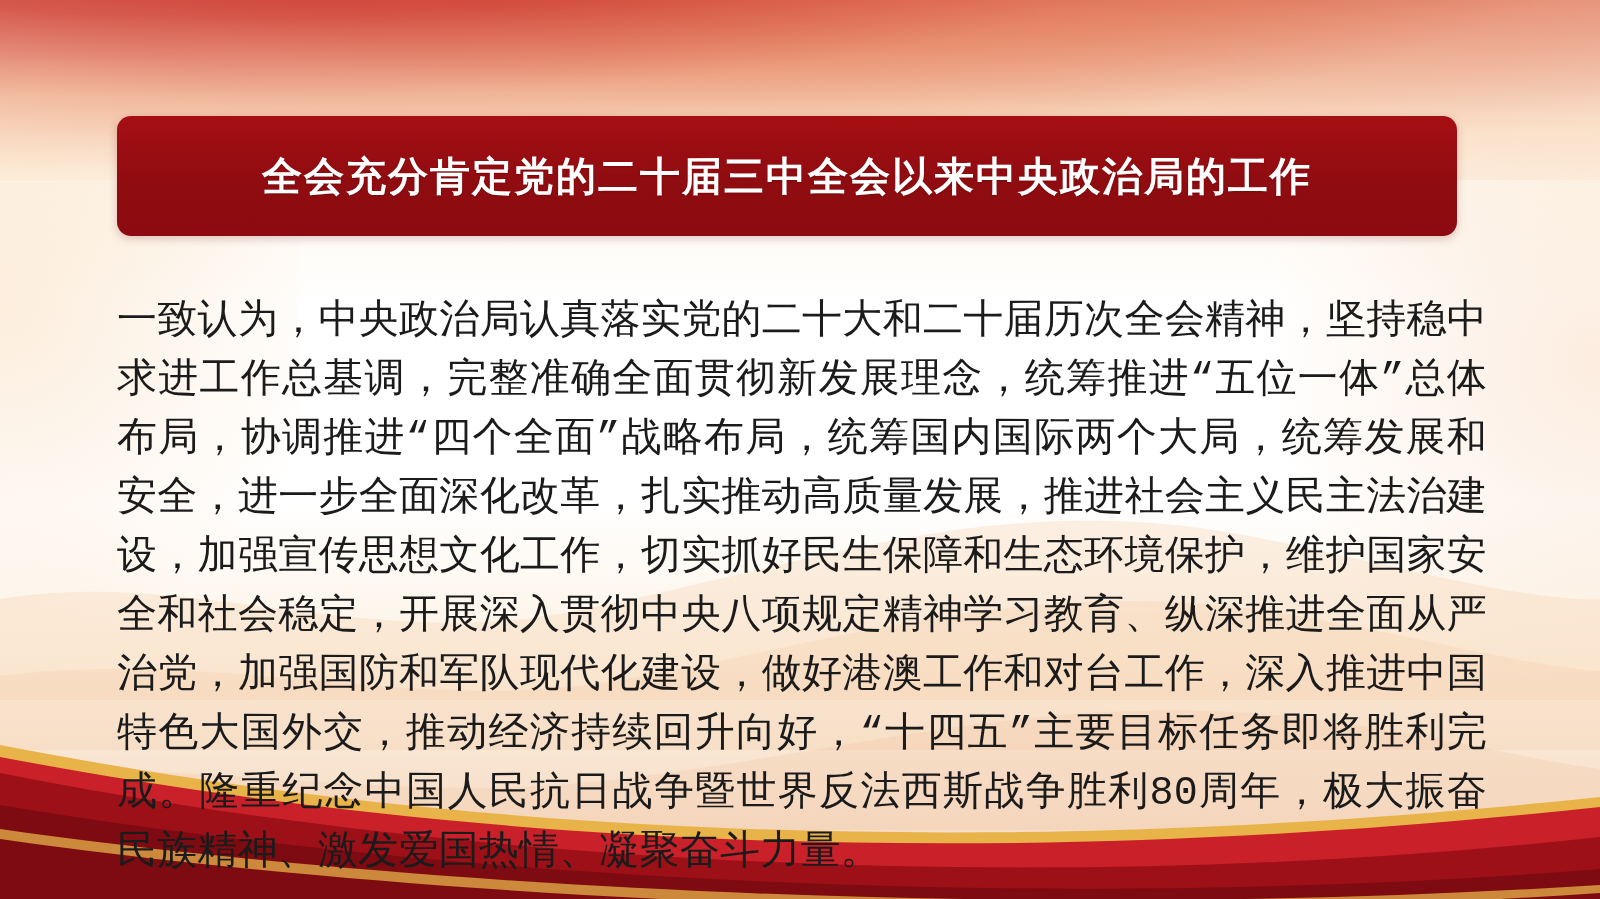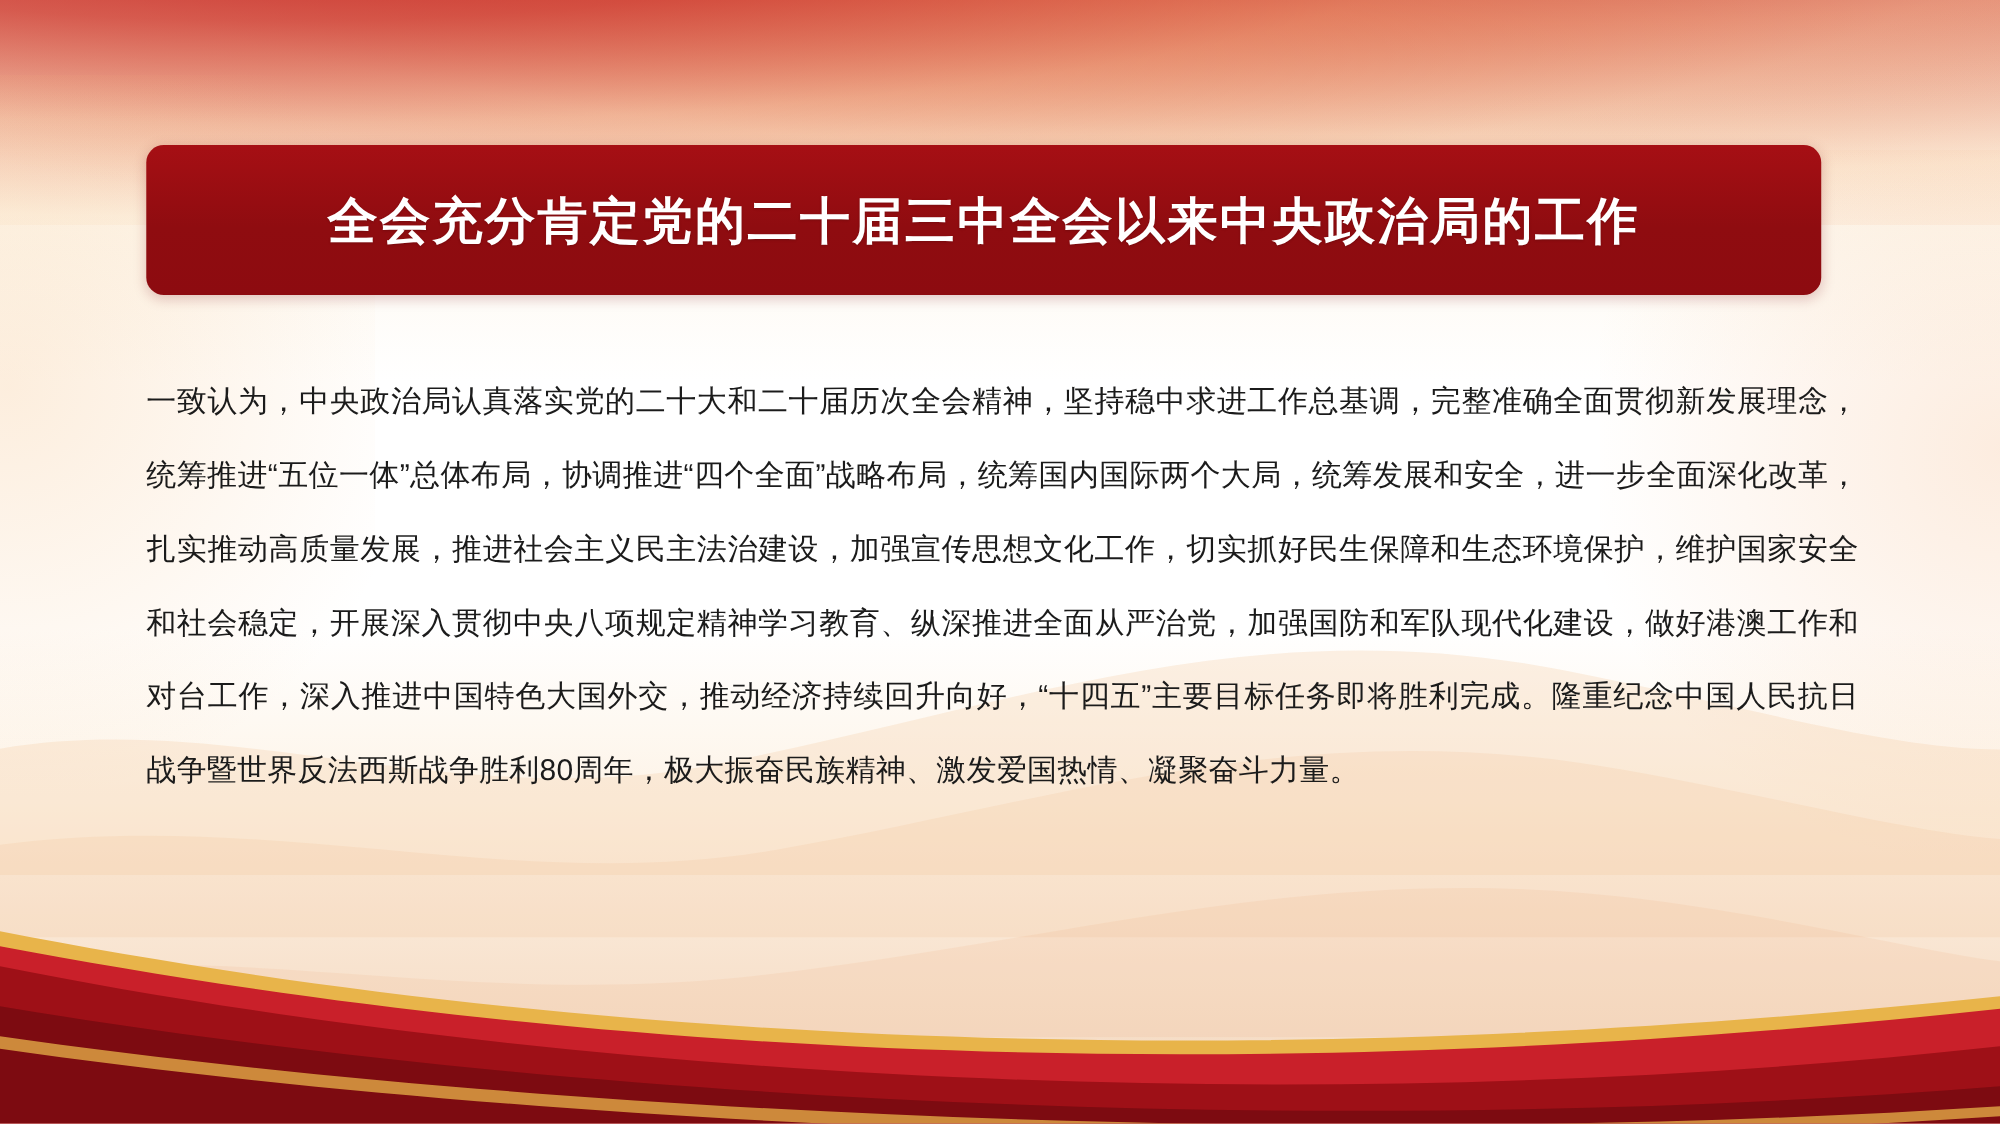--- a/index.html
+++ b/index.html
@@ -111,26 +111,26 @@
     text-shadow: 0 1px 2px rgba(0,0,0,0.18);
   }
 
   
   .body-copy {
     position: absolute;
     left: 117px;
     top: 292px;
     width: 1370px;
     color: #1b1b1b;
-    font-size: 24px;
+    font-size: 40px;
     line-height: 59px;
     text-align: justify;
     text-justify: inter-ideograph;
     letter-spacing: 0.2px;
-    font-family: Liberation Sans, sans-serif;
+    font-family: Liberation Mono, monospace;
   }
   .body-copy p {
     margin: 0;
     text-indent: 0;
   }
 </style>
 </head>
 <body>
 
 <div class="slide">

